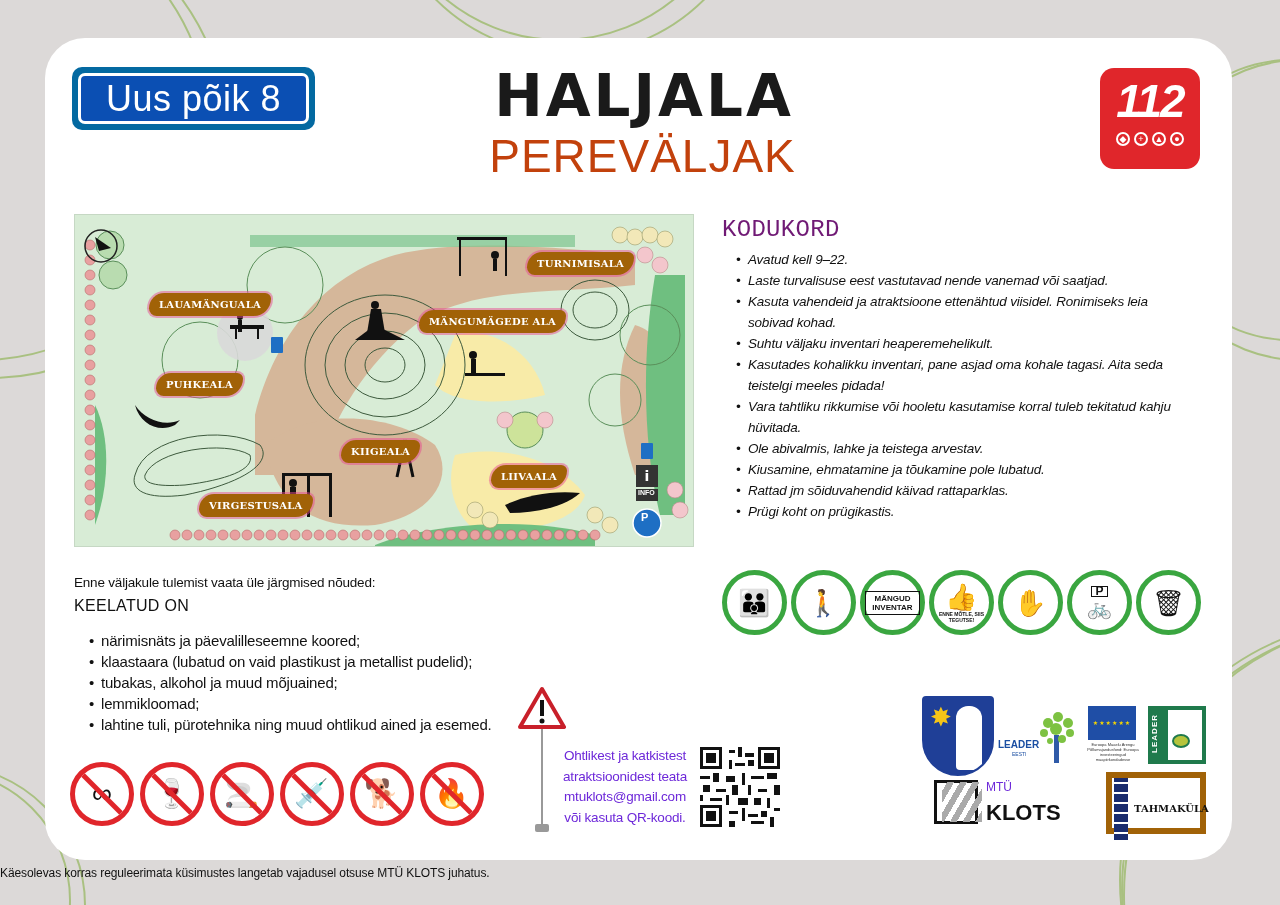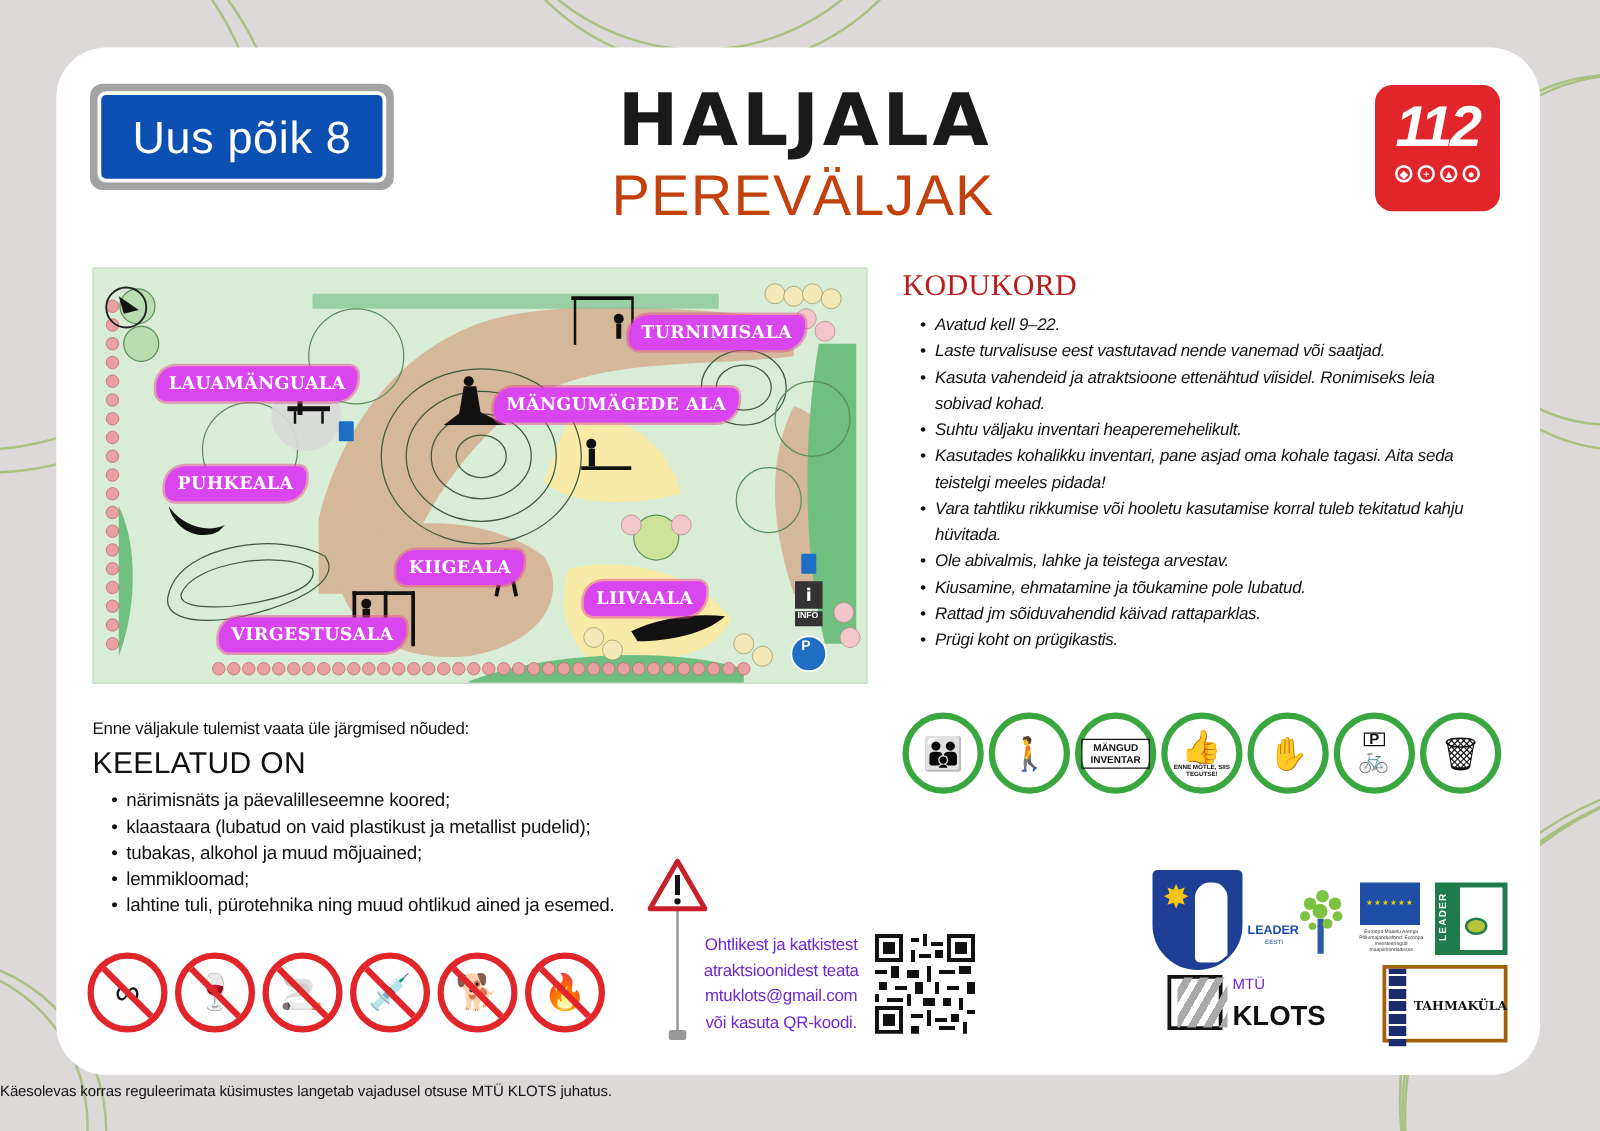--- a/index.html
+++ b/index.html
@@ -10,22 +10,22 @@
     position: relative;
     color: #111;
   }
   .bg-swirls { position: absolute; left: 0; top: 0; width: 1280px; height: 905px; }
   .card {
     position: absolute; left: 45px; top: 38px; width: 1187px; height: 822px;
     background: #fff; border-radius: 40px;
   }
   
   .street-sign {
-    position: absolute; left: 72px; top: 67px; width: 243px; height: 85px;
-    background: #a3a3a3; border-radius: 10px; padding: 6px;
+    position: absolute; left: 72px; top: 67px; width: 243px; height: 63px;
+    background: #0369a1; border-radius: 10px; padding: 6px;
   }
   .street-sign-inner {
     width: 100%; height: 100%; border: 3px solid #fff; border-radius: 7px;
     background: #0b4fb3; display: flex; align-items: center; justify-content: center;
   }
   .street-sign-text { color: #fff; font-size: 36px; font-family: "Liberation Sans", sans-serif; letter-spacing: 0.5px; }
   
   .title-main {
     position: absolute; left: 488px; top: 62px; width: 312px; text-align: center;
     font-family: "DejaVu Sans", sans-serif; font-weight: bold; font-size: 58px; letter-spacing: 3px;
@@ -51,27 +51,27 @@
     color: #fff; font-size: 9px; line-height: 10px; text-align: center;
   }
   
   .map {
     position: absolute; left: 74px; top: 214px; width: 620px; height: 333px;
     background: #d8ecd6; border: 1px solid #c6d8c4; overflow: hidden;
   }
   .map svg { position: absolute; left: 0; top: 0; }
   .zone-label {
     position: absolute; color: #fff; font-family: "DejaVu Serif", serif; font-weight: bold;
-    font-size: 14px; letter-spacing: 0.3px; background: #d946ef; padding: 6px 10px;
-    border-radius: 16px 6px 18px 8px; white-space: nowrap; box-shadow: 0 0 0 2px rgba(232,75,143,0.5);
+    font-size: 10px; letter-spacing: 0.3px; background: #a16207; padding: 6px 10px;
+    border-radius: 16px 6px 18px 8px; white-space: nowrap; box-shadow: 0 0 0 2px rgba(232,75,143,0.5); margin-left: 24px;
   }
   
   .rules-title {
-    position: absolute; left: 722px; top: 216px; font-size: 24px; color: #b91c1c; letter-spacing: 0.3px;
-    font-family: Liberation Serif, serif;
+    position: absolute; left: 722px; top: 216px; font-size: 24px; color: #701a75; letter-spacing: 0.3px;
+    font-family: Liberation Mono, monospace;
   }
   .rules-list {
     position: absolute; left: 736px; top: 249px; width: 460px; list-style: none;
     font-family: "Liberation Sans", sans-serif; font-size: 13.5px; line-height: 21px; color: #111;
     letter-spacing: -0.2px;
   }
   .rules-list li { position: relative; padding-left: 12px; font-style: italic; }
   .rules-list li::before { content: "•"; position: absolute; left: 0; top: 0; }
   
   .pictos { position: absolute; left: 722px; top: 570px; display: flex; gap: 4px; }
@@ -79,21 +79,21 @@
     width: 65px; height: 65px; border-radius: 50%; border: 5px solid #3aa640; background: #fff;
     display: flex; align-items: center; justify-content: center; flex-direction: column;
     font-size: 8px; font-weight: bold; text-align: center; line-height: 9px; color: #111;
   }
   .picto .glyph { font-size: 26px; line-height: 28px; font-weight: normal; }
   
   .intro {
     position: absolute; left: 74px; top: 575px; font-size: 13.5px; color: #111; letter-spacing: -0.2px;
   }
   .forbid-title {
-    position: absolute; left: 74px; top: 597px; font-size: 24px; color: #111; letter-spacing: 0.3px;
+    position: absolute; left: 74px; top: 597px; font-size: 16px; color: #111; letter-spacing: 0.3px;
   }
   .forbid-list {
     position: absolute; left: 89px; top: 630px; width: 420px; list-style: none;
     font-size: 15px; line-height: 21px; color: #111; letter-spacing: -0.2px;
   }
   .forbid-list li { position: relative; padding-left: 12px; }
   .forbid-list li::before { content: "•"; position: absolute; left: 0; top: 0; }
   .no-signs { position: absolute; left: 70px; top: 762px; display: flex; gap: 6px; }
   .no-sign {
     width: 64px; height: 64px; border-radius: 50%; border: 5px solid #e0262b; position: relative;
@@ -133,21 +133,21 @@
     writing-mode: vertical-rl; transform: rotate(180deg); letter-spacing: 1px;
   }
   .leader2-white { position: absolute; left: 20px; top: 4px; width: 34px; height: 50px; background: #fff; }
   .leader2-acorn { position: absolute; left: 24px; top: 28px; width: 18px; height: 14px; background: #b6c43c; border-radius: 50%; border: 2px solid #1f7a4c; }
   .klots { left: 934px; top: 778px; width: 136px; height: 48px; }
   .klots-box { position: absolute; left: 0; top: 2px; width: 44px; height: 44px; border: 3px solid #111; }
   .klots-stripes { position: absolute; left: 8px; top: 4px; width: 40px; height: 40px;
     background: repeating-linear-gradient(-60deg, #aaa 0 6px, transparent 6px 11px); }
   .klots-mtu { position: absolute; left: 52px; top: 2px; font-size: 12px; color: #6d28d9; }
   .klots-name { position: absolute; left: 52px; top: 22px; font-size: 22px; font-weight: bold; color: #111; }
-  .tahma { left: 1106px; top: 772px; width: 100px; height: 62px; background: #fff; border: 3px solid #a16207; }
+  .tahma { left: 1106px; top: 772px; width: 100px; height: 62px; background: #fff; border: 6px solid #a16207; }
   .tahma-strip { position: absolute; left: 2px; top: 0; width: 14px; height: 62px;
     background: repeating-linear-gradient(180deg, #1a2c6e 0 4px, #fff 4px 6px, #1a2c6e 6px 10px); }
   .tahma-text { position: absolute; left: 22px; top: 25px; font-size: 10px; font-weight: bold; color: #111; font-family: "DejaVu Serif", serif; }
   
   .footer-note {
     position: absolute; left: 0; top: 866px; width: 1253px; text-align: left;
     font-size: 12px; color: #111; letter-spacing: -0.1px;
   }
 </style>
 </head>

